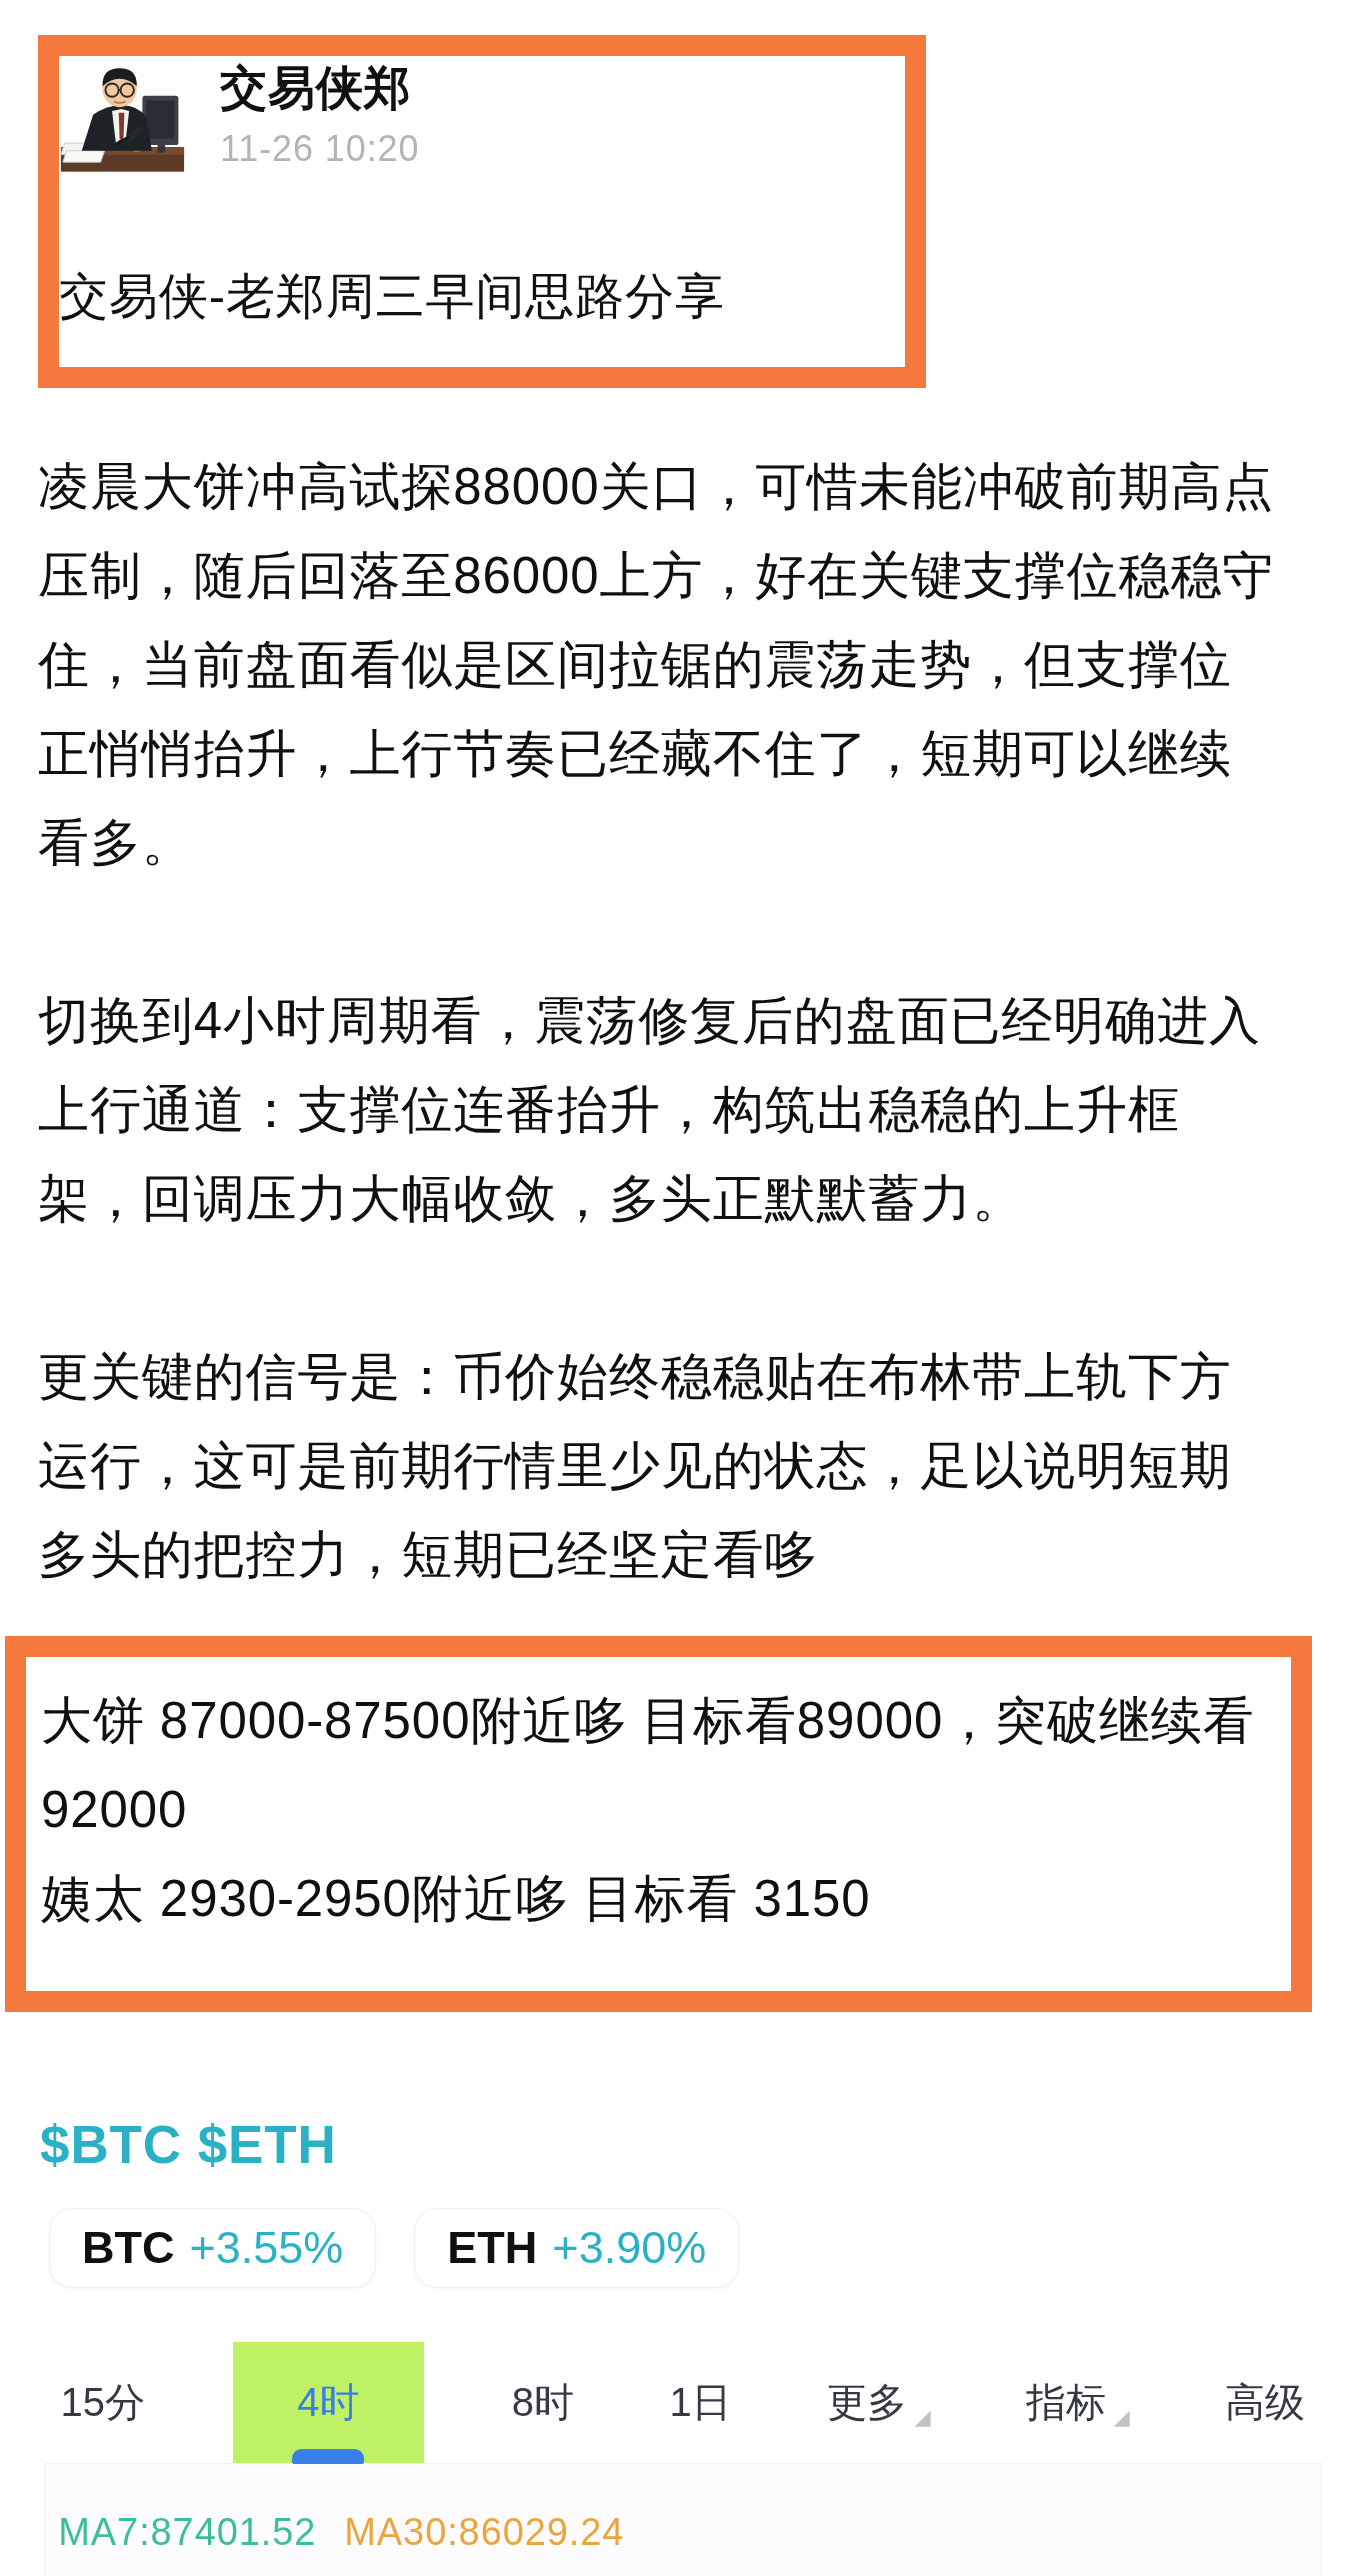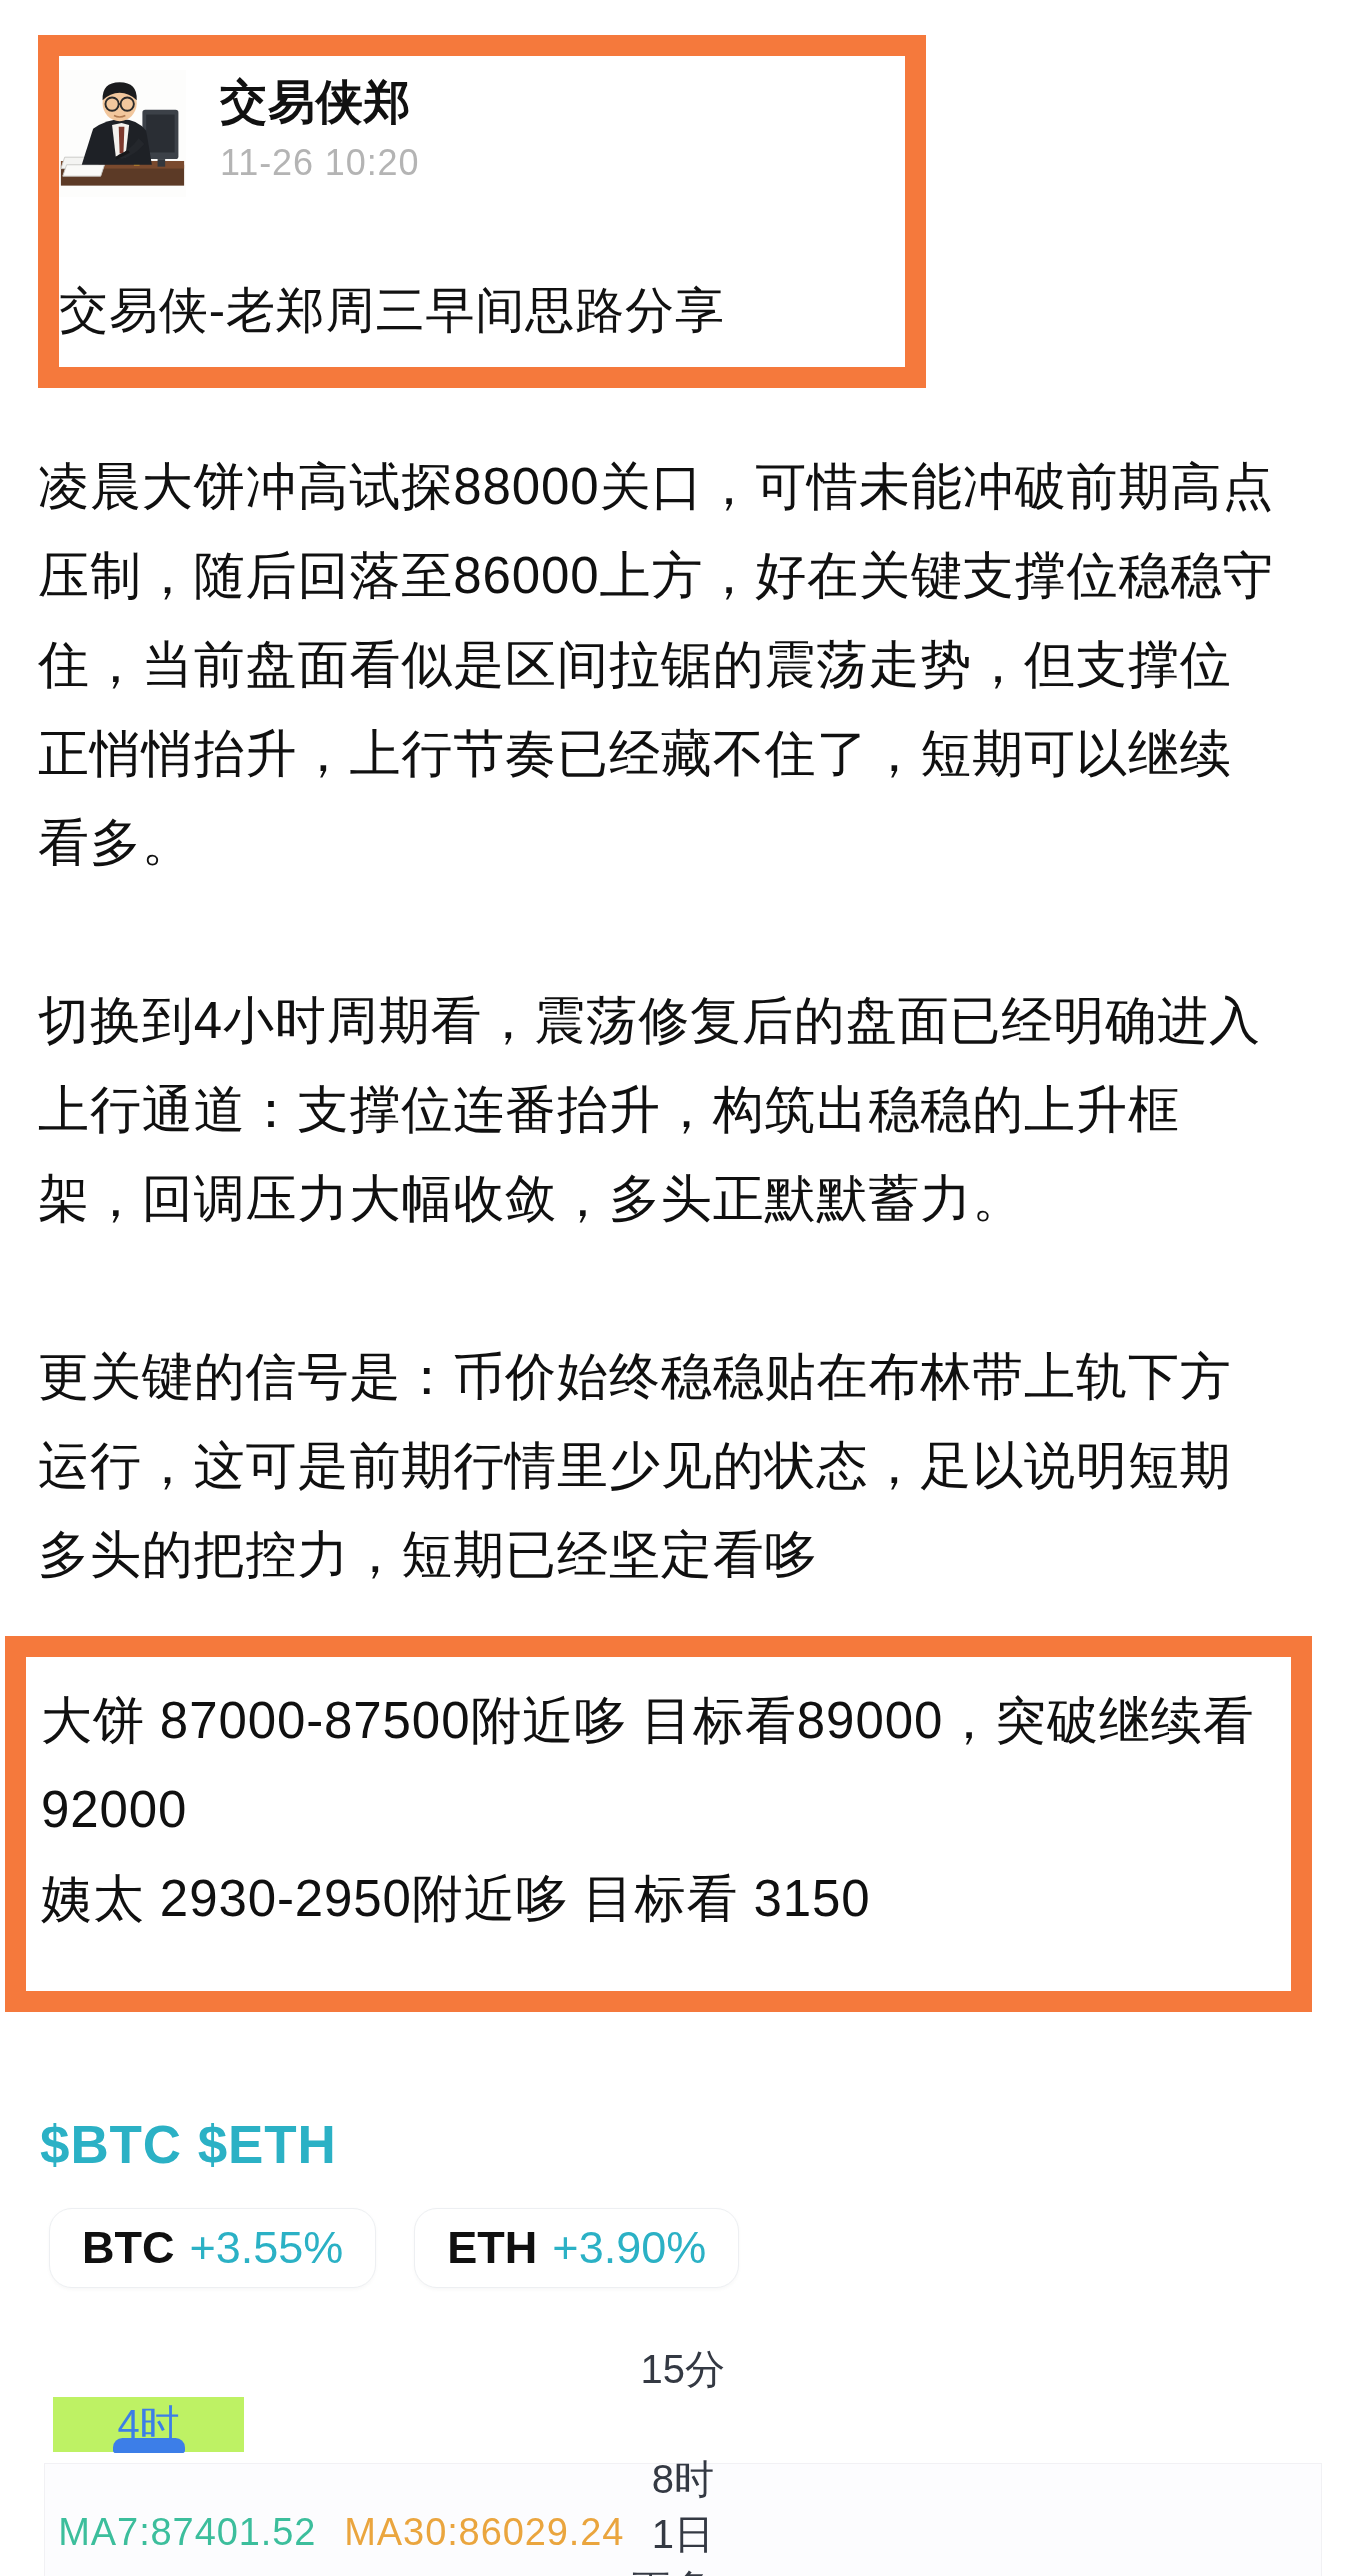--- a/index.html
+++ b/index.html
@@ -13,21 +13,21 @@
     overflow:hidden;
   }
 
   
   .post-card {
     margin:35px 0 0 38px;
     width:888px;
     height:353px;
     border:21px solid #F5793C;
   }
-  .card-header { display:flex; align-items:flex-start; padding-top:14px; }
+  .card-header { display:flex; align-items:flex-start; }
   .avatar { width:127px; height:127px; flex:0 0 auto; display:block; }
   .header-meta { margin-left:34px; }
   .author-name { font-size:47px; font-weight:bold; color:#111; line-height:1.1; margin-top:5.7px; letter-spacing:0.9px; }
   .post-time { font-size:36px; color:#B4B4B4; margin-top:15px; letter-spacing:0.9px; }
   .card-title { font-size:49px; color:#111; margin-top:81px; white-space:nowrap; letter-spacing:0.9px; }
 
   
   .content { margin:54px 38px 0 38px; }
   .content p {
     font-size:51px;
@@ -81,21 +81,20 @@
   .ticker-badge .chg { font-size:45px; color:#2BB1C5; }
 
   
   .tabbar {
     margin:54px 38px 0 38px;
     height:121px;
     display:flex;
     align-items:stretch;
     justify-content:space-between;
     padding:0 13.3px 0 15px;
-    flex-direction:column;
   }
   .tab {
     display:flex;
     align-items:center;
     justify-content:center;
     font-size:40px;
     color:#343943;
     position:relative;
     padding:0 7.6px;
   }

